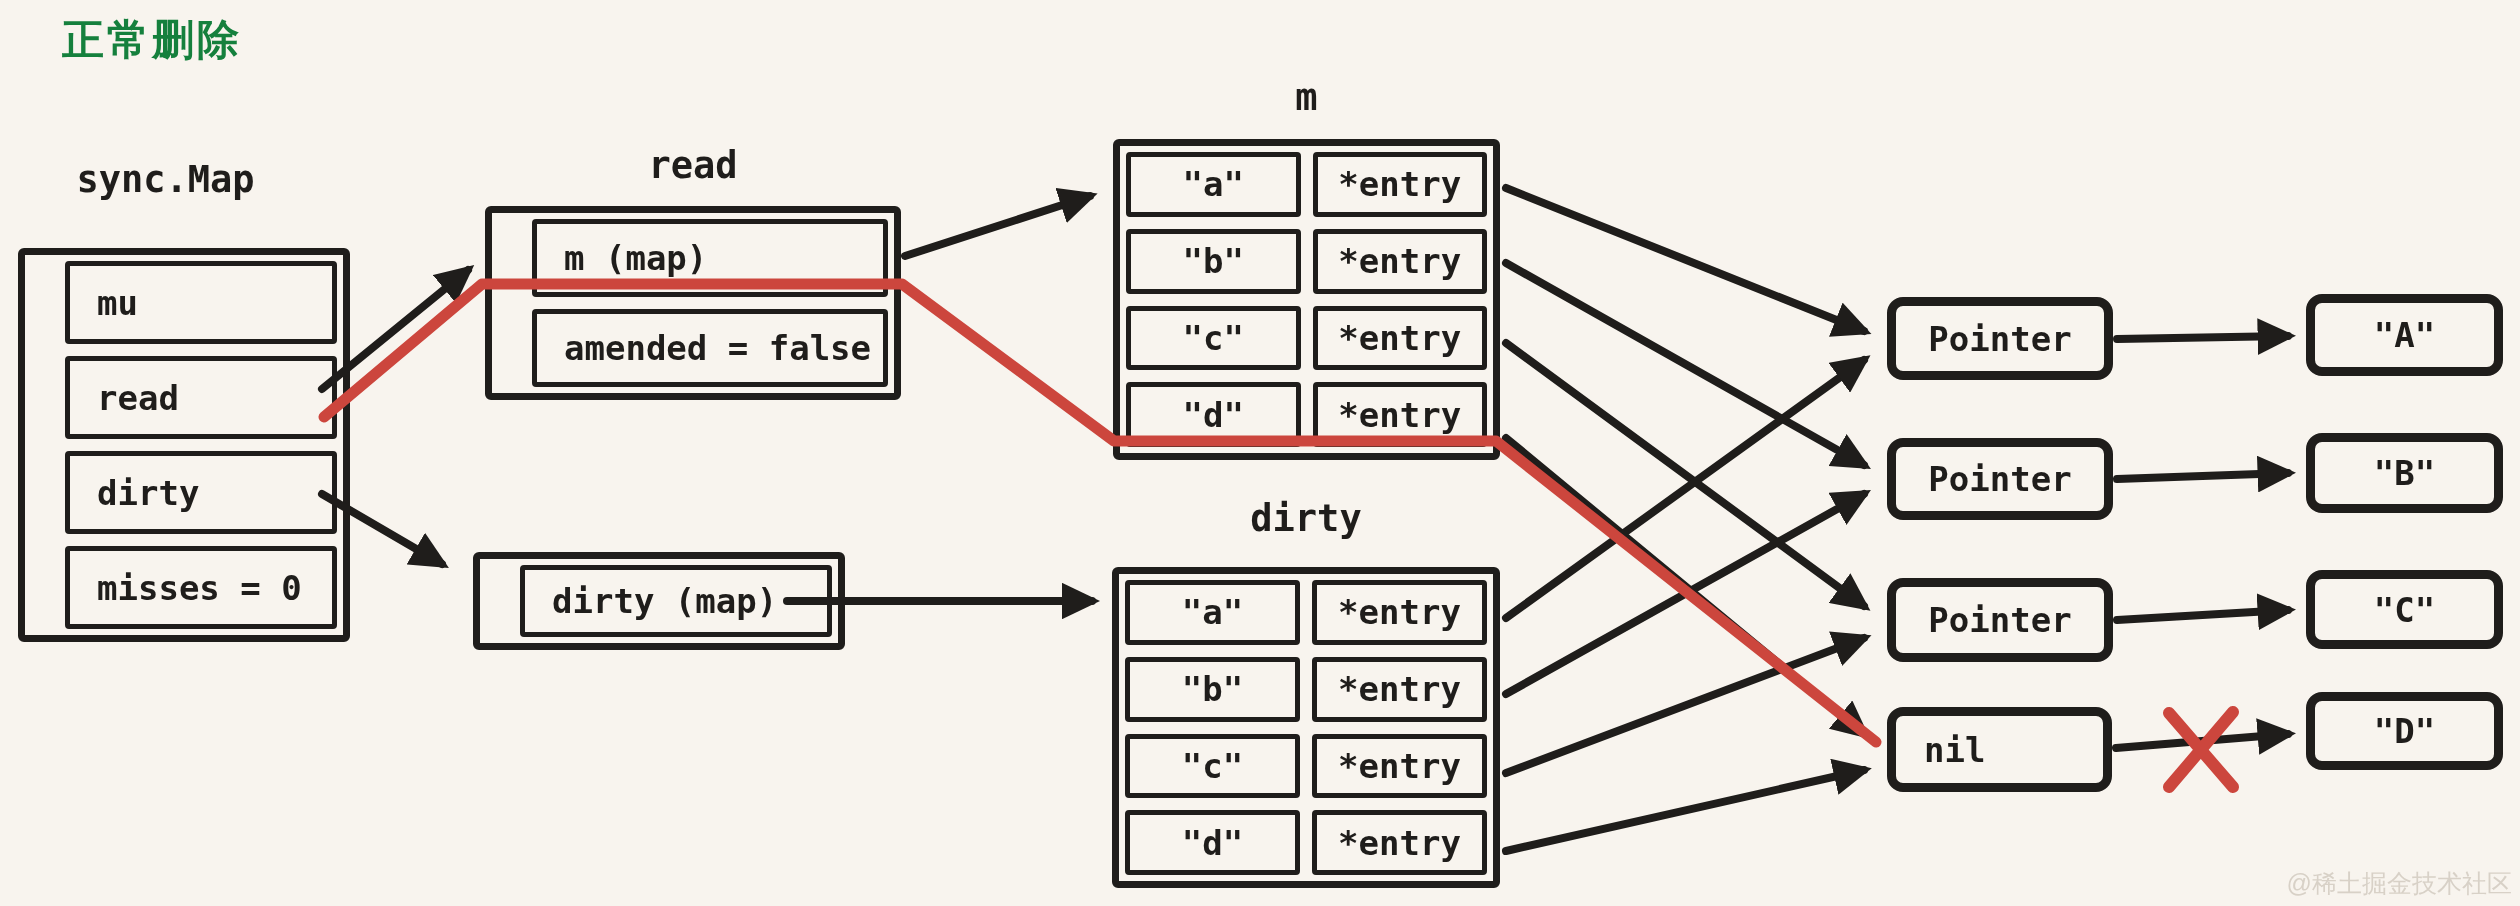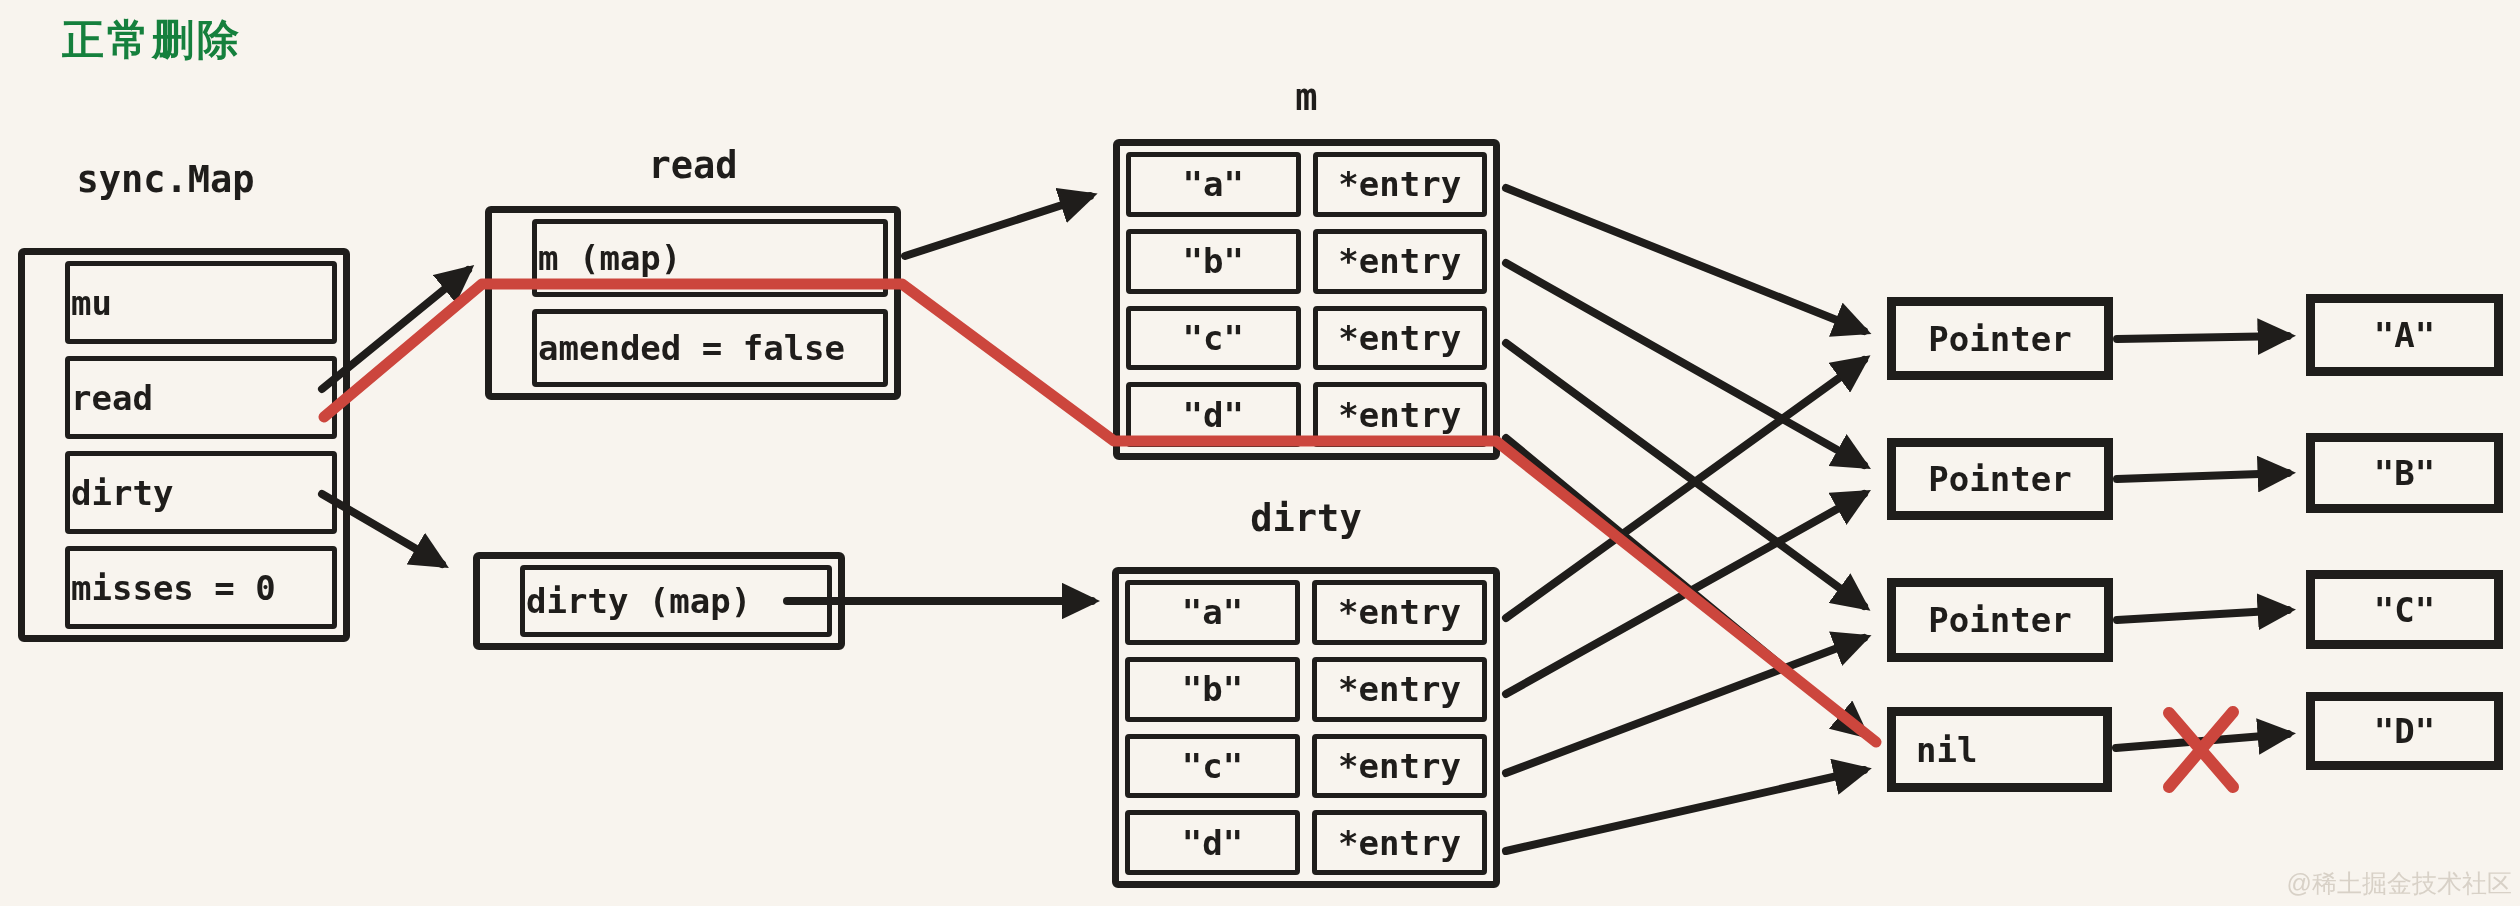--- a/index.html
+++ b/index.html
@@ -25,29 +25,29 @@
     position:absolute; box-sizing:border-box;
     border:7px solid #1f1d1b; border-radius:6px;
     display:grid; grid-auto-rows:1fr;
   }
   .struct.twocol { grid-template-columns:1fr 1fr; }
   .cell {
     border:5px solid #1f1d1b; border-radius:4px; margin:6px;
     display:flex; align-items:center;
     font-size:34px; font-weight:bold; white-space:pre;
   }
-  .cell.left { justify-content:flex-start; padding-left:1px;margin-left:40px; }
+  .cell.left { justify-content:flex-start; padding-left:27px;margin-left:40px; }
   .cell.center { justify-content:center; }
   .simple {
     position:absolute; box-sizing:border-box;
-    border:9px solid #1f1d1b; border-radius:0;
+    border:9px solid #1f1d1b; border-radius:16px;
     display:flex; align-items:center;
     font-size:34px; font-weight:bold; white-space:pre;
   }
-  .simple.left { justify-content:flex-start; padding-left:20px; }
+  .simple.left { justify-content:flex-start; padding-left:28px; }
   .simple.center { justify-content:center; }
   .watermark {
     position:absolute; right:8px; bottom:6px;
     font-size:25px; color:#d8d1c7;
     font-family:"Liberation Sans",sans-serif;
   }
   .edges { position:absolute; left:0; top:0; pointer-events:none; }
 </style>
 </head>
 <body>

